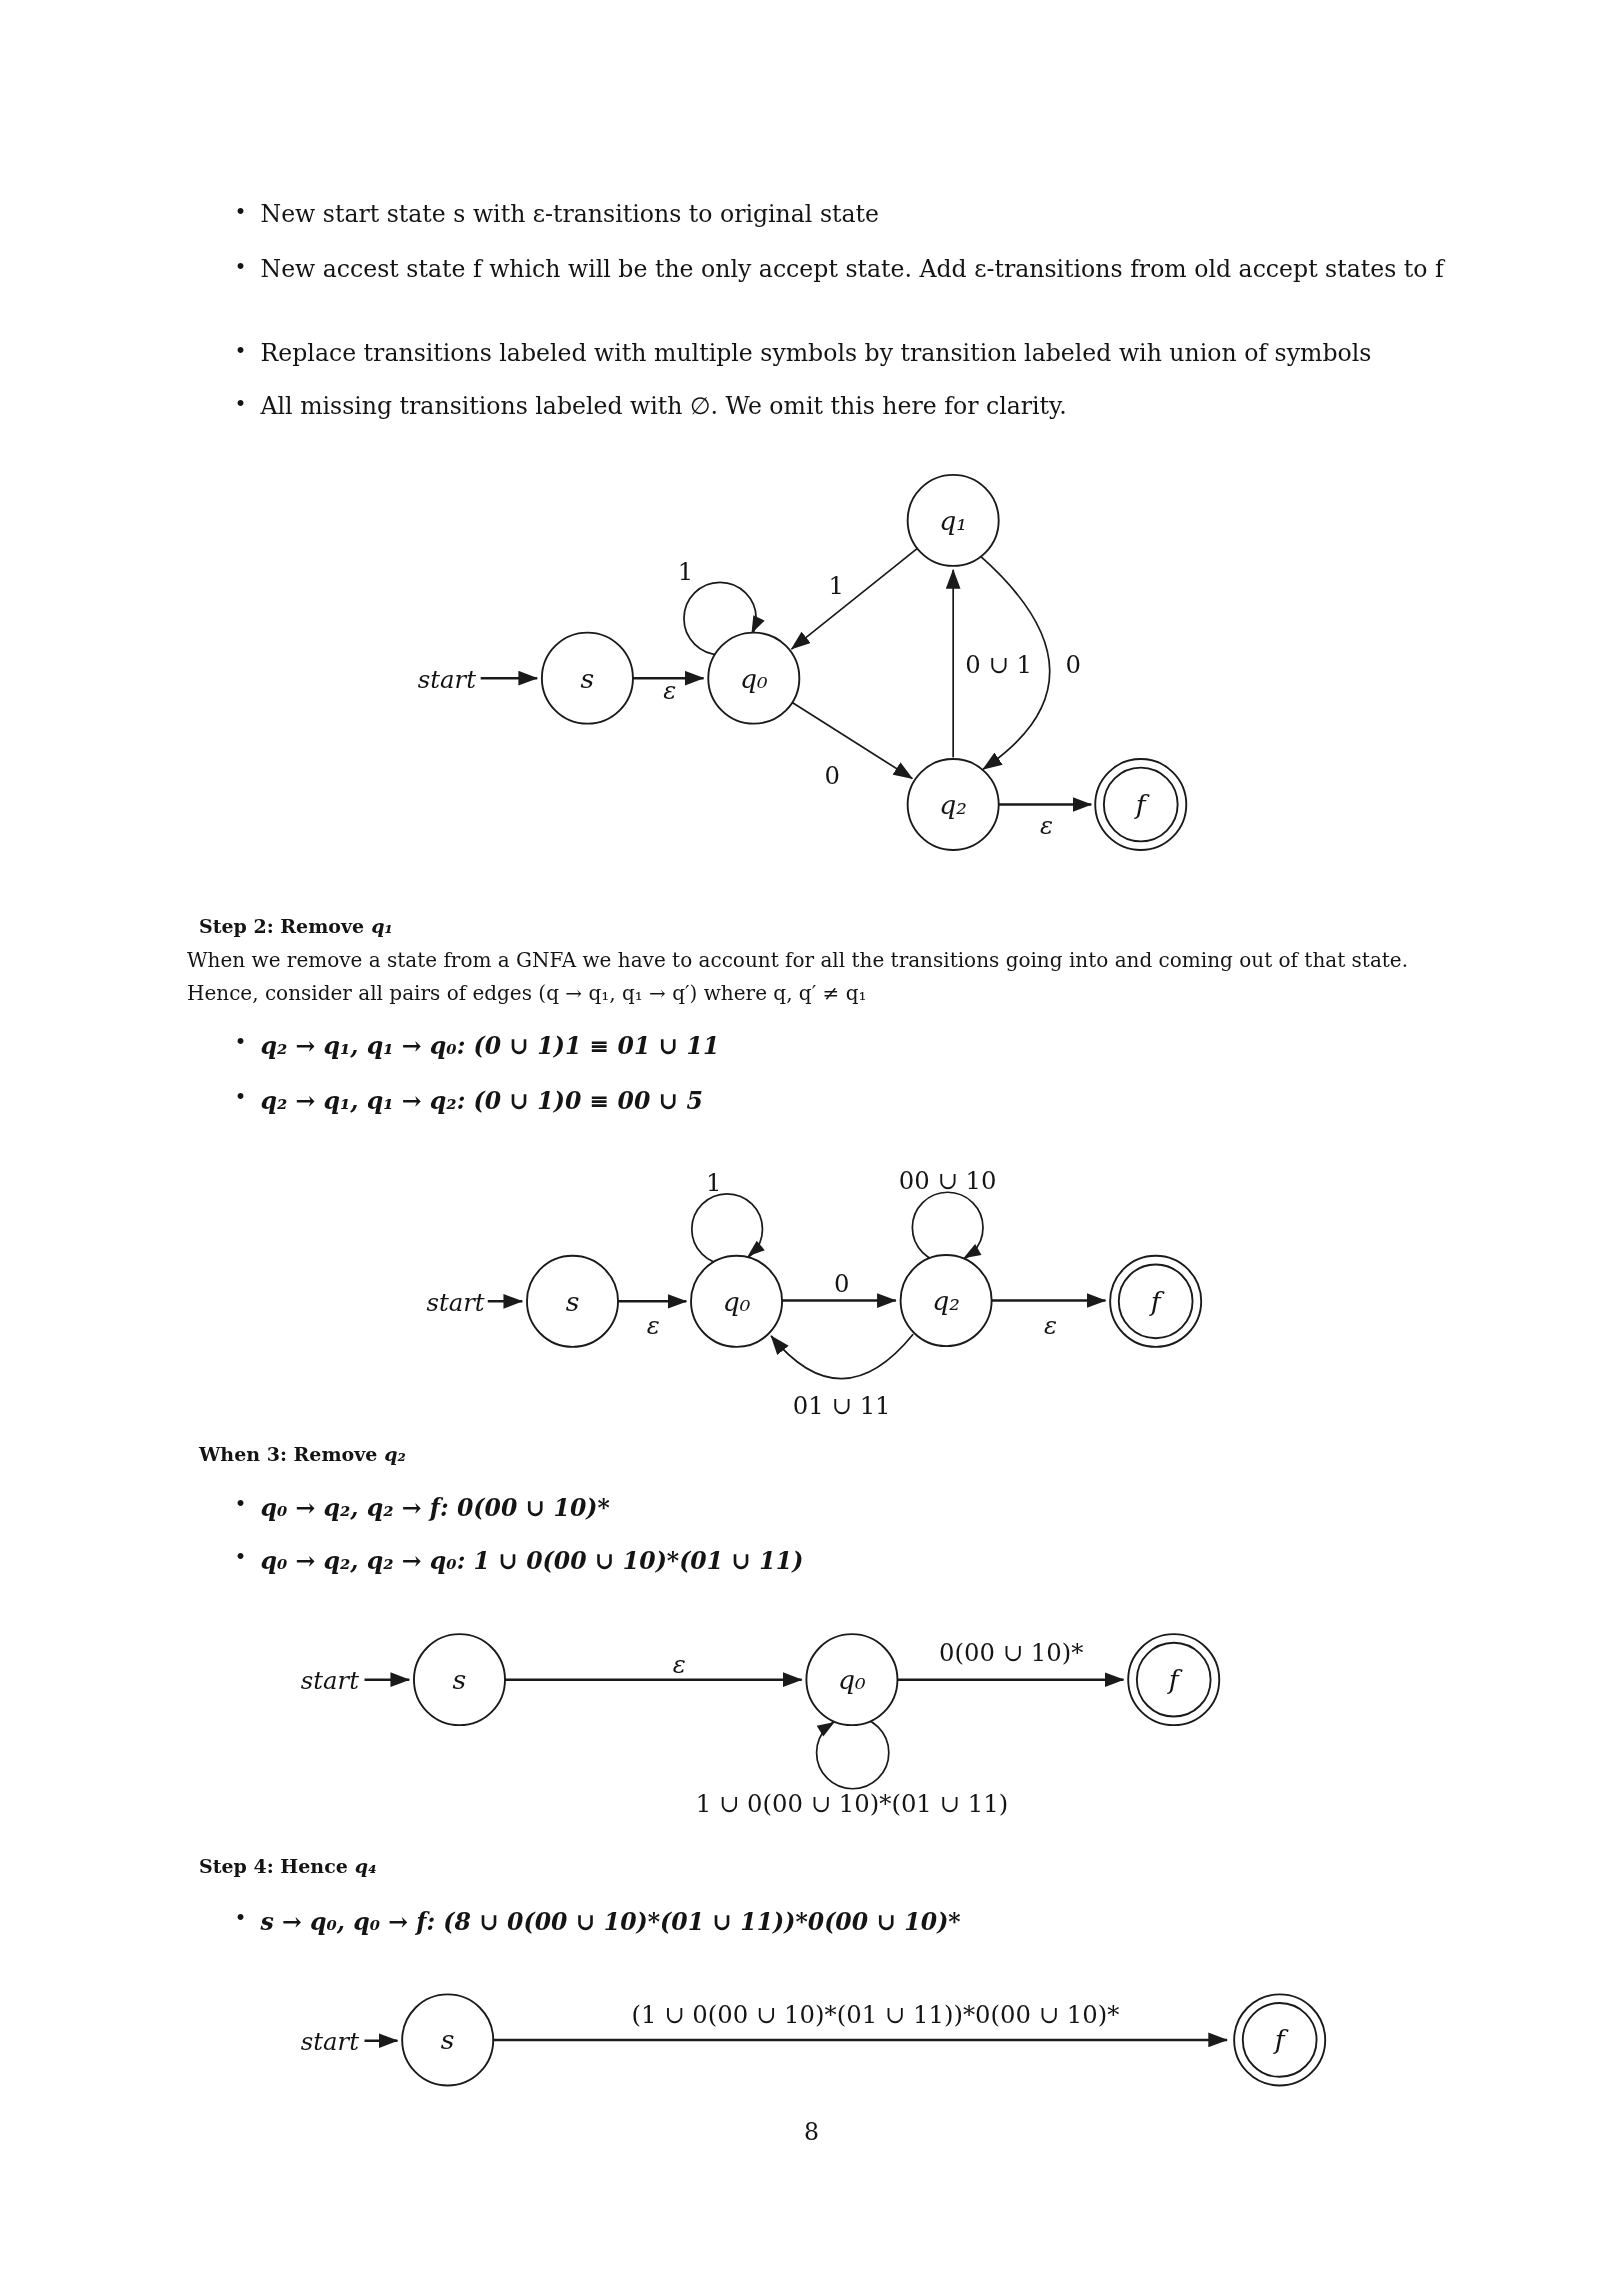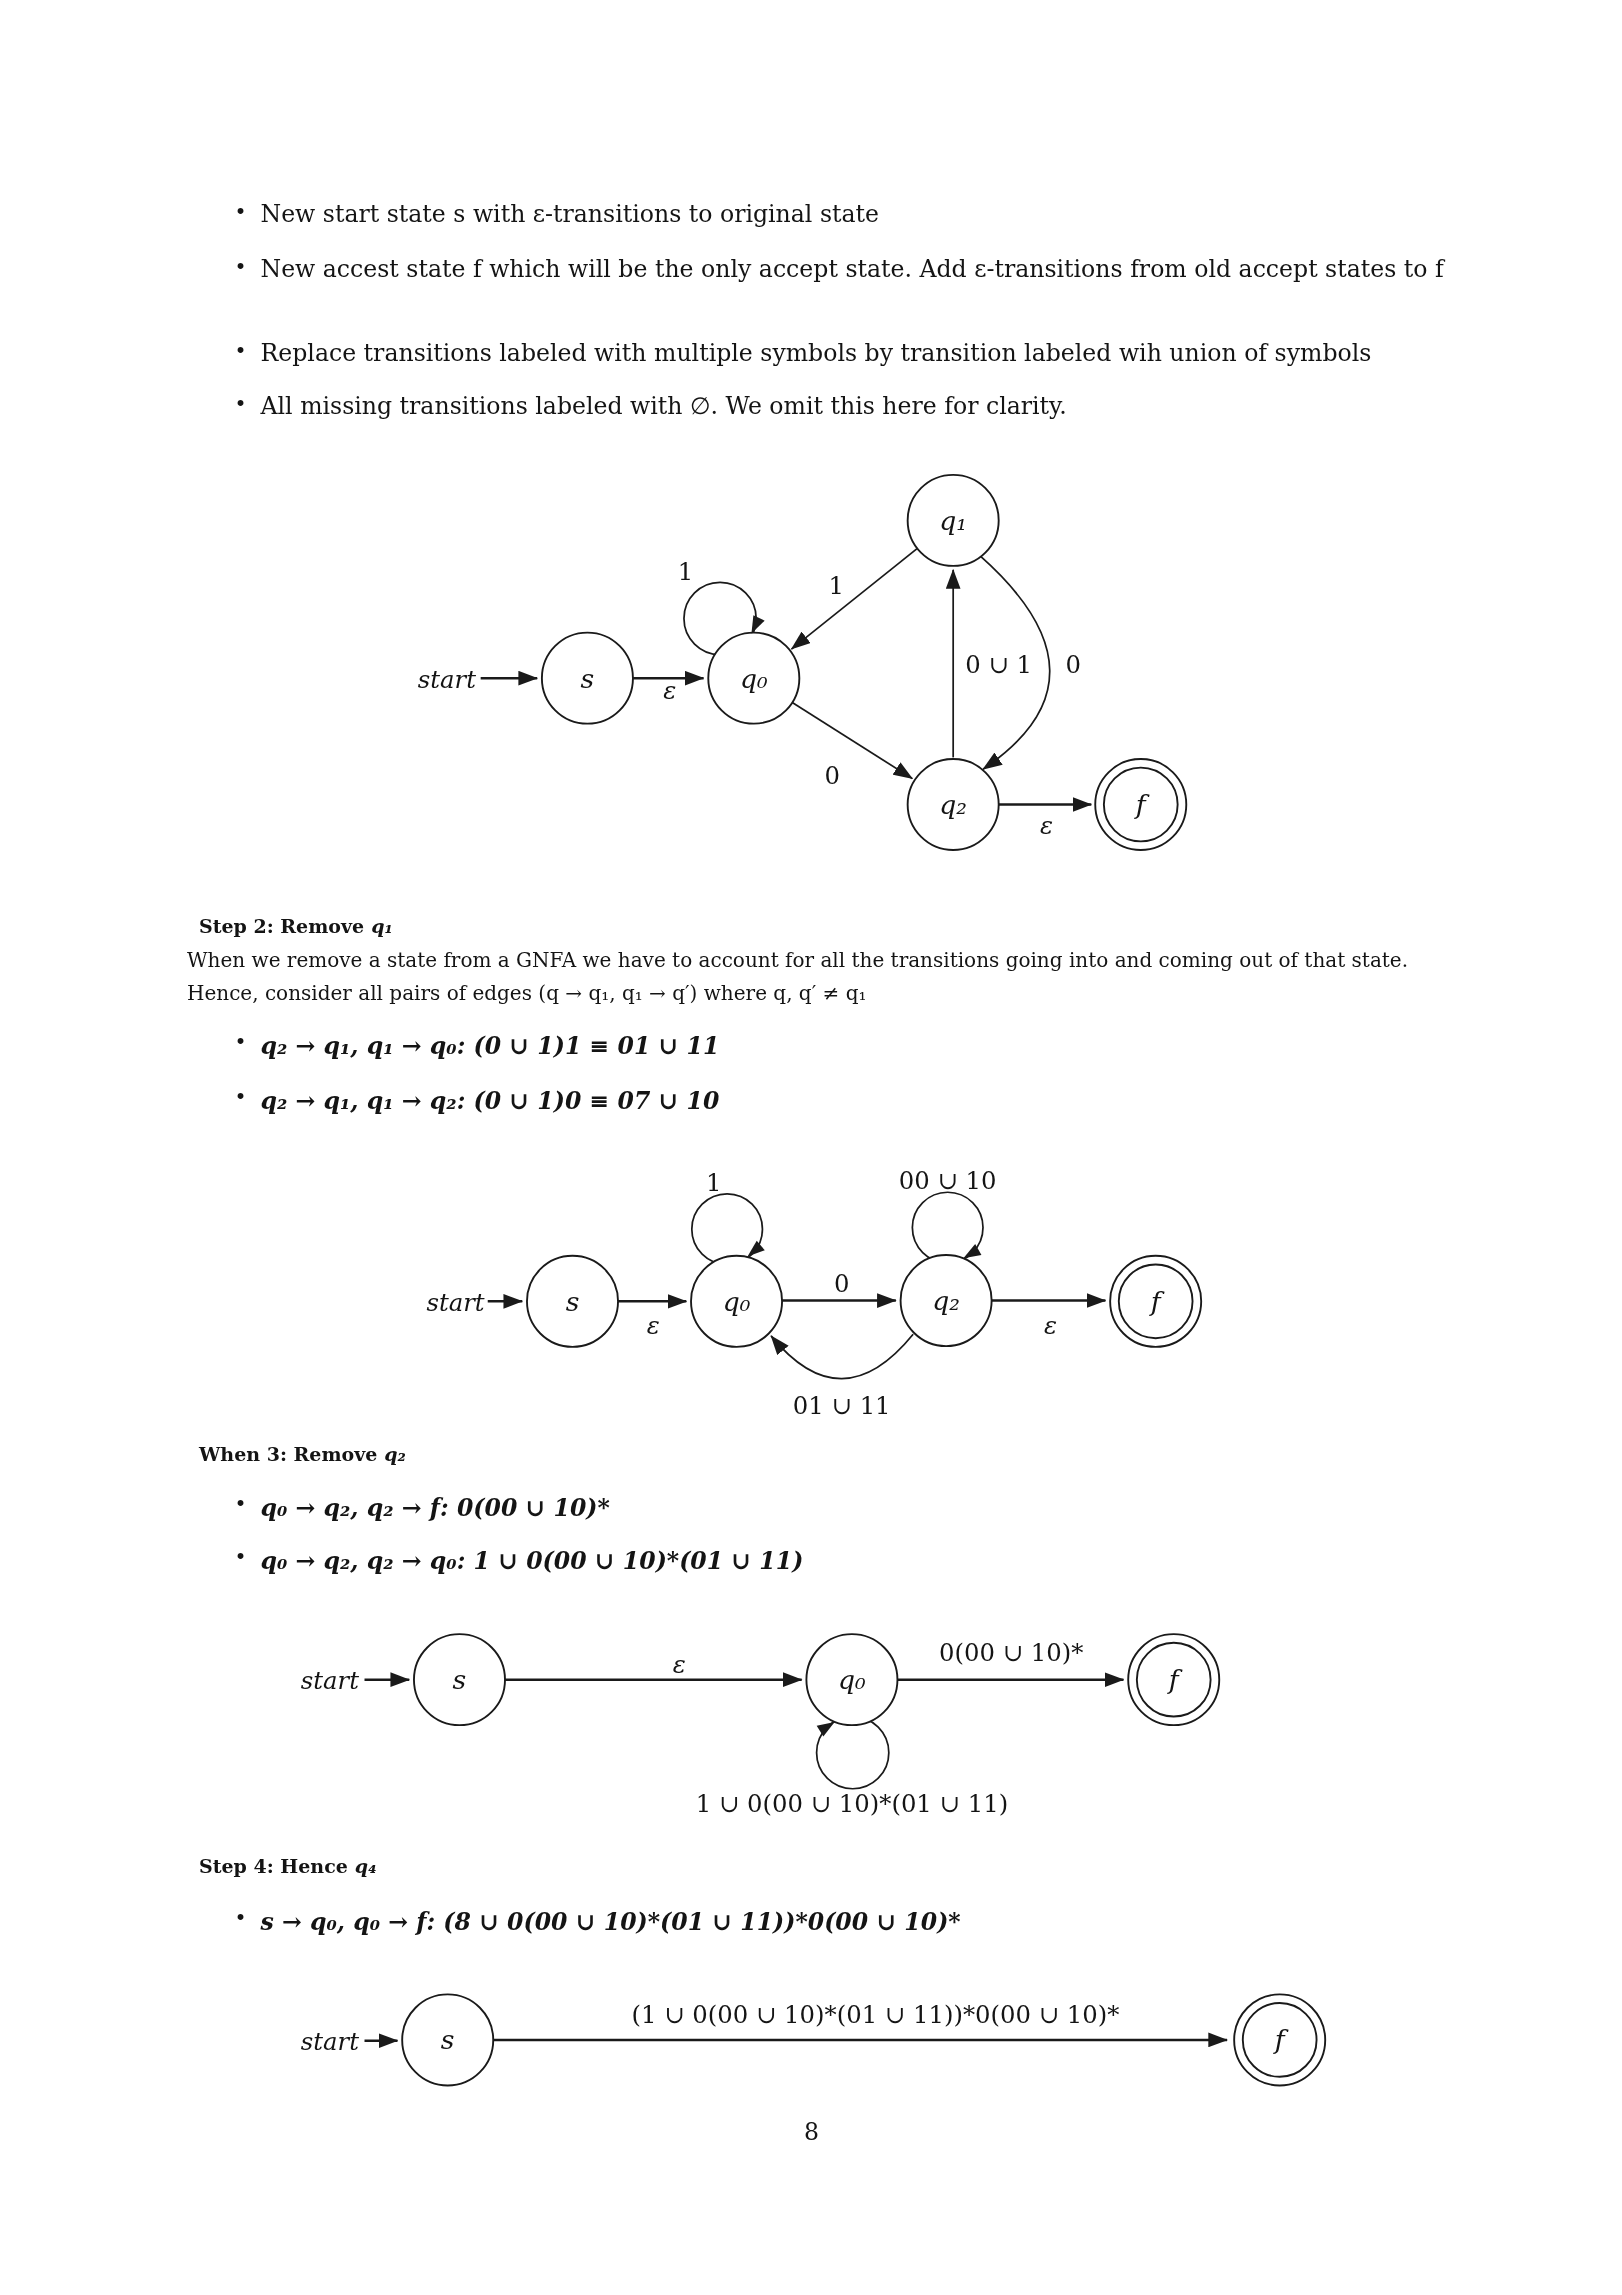--- a/index.html
+++ b/index.html
@@ -58,21 +58,21 @@
   <div class="step-title" style="top:915px">
     <span>Step 2: Remove</span><span class="state">q₁</span>
   </div>
   <div class="para" style="top:944px">When we remove a state from a GNFA we have to account for all the transitions going into and coming out of that state. Hence, consider all pairs of edges (q → q₁, q₁ → q′) where q, q′ ≠ q₁</div>
   <div class="mbullet" style="top:1032px">
     <span class="dot">•</span>
     <span class="txt">q₂ → q₁, q₁ → q₀: (0 ∪ 1)1 ≡ 01 ∪ 11</span>
   </div>
   <div class="mbullet" style="top:1087px">
     <span class="dot">•</span>
-    <span class="txt">q₂ → q₁, q₁ → q₂: (0 ∪ 1)0 ≡ 07 ∪ 10</span>
+    <span class="txt">q₂ → q₁, q₁ → q₂: (0 ∪ 1)0 ≡ 00 ∪ 5</span>
   </div>
 
   <div class="step-title" style="top:1443px">
     <span>When 3: Remove</span><span class="state">q₂</span>
   </div>
   <div class="mbullet" style="top:1494px">
     <span class="dot">•</span>
     <span class="txt">q₀ → q₂, q₂ → f: 0(00 ∪ 10)*</span>
   </div>
   <div class="mbullet" style="top:1547px">

